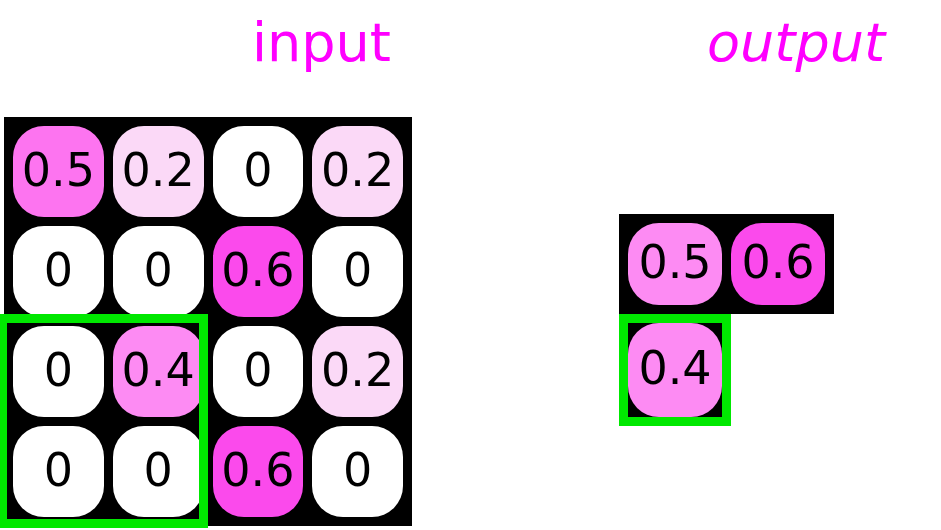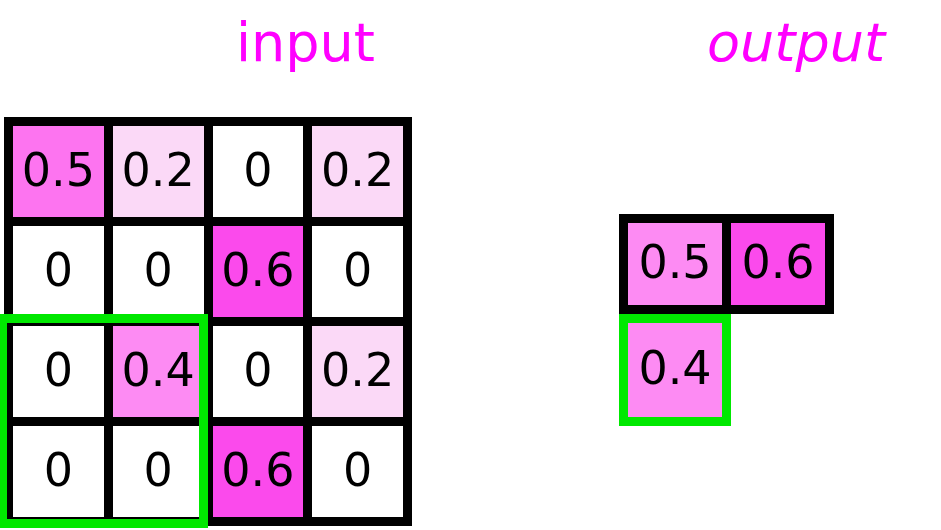--- a/index.html
+++ b/index.html
@@ -19,40 +19,41 @@
   
   .title {
     position: absolute;
     font-size: 54px;
     line-height: 1;
     font-weight: 400;
     color: #ff00ff;
     white-space: nowrap;
     letter-spacing: 0px;
   }
-  #title-input  { left: 236px; top: 16px; }
+  #title-input  { left: 252px; top: 16px; }
   #title-output { left: 707px; top: 16px; }
 
   
   .grid {
     position: absolute;
     background: #000000;
     box-sizing: border-box;
   }
   .cell {
     position: absolute;
     box-sizing: border-box;
     display: flex;
     align-items: center;
     justify-content: flex-start;
     background: #ffffff;
     color: #000000;
     font-size: 46px;
     line-height: 1;
     overflow: hidden;
+    border-radius: 31px;
   }
   .cell .val {
     display: block;
     width: 100%;
     text-align: center;
     padding: 0;
     transform: translateY(-2px);
   }
 
   

